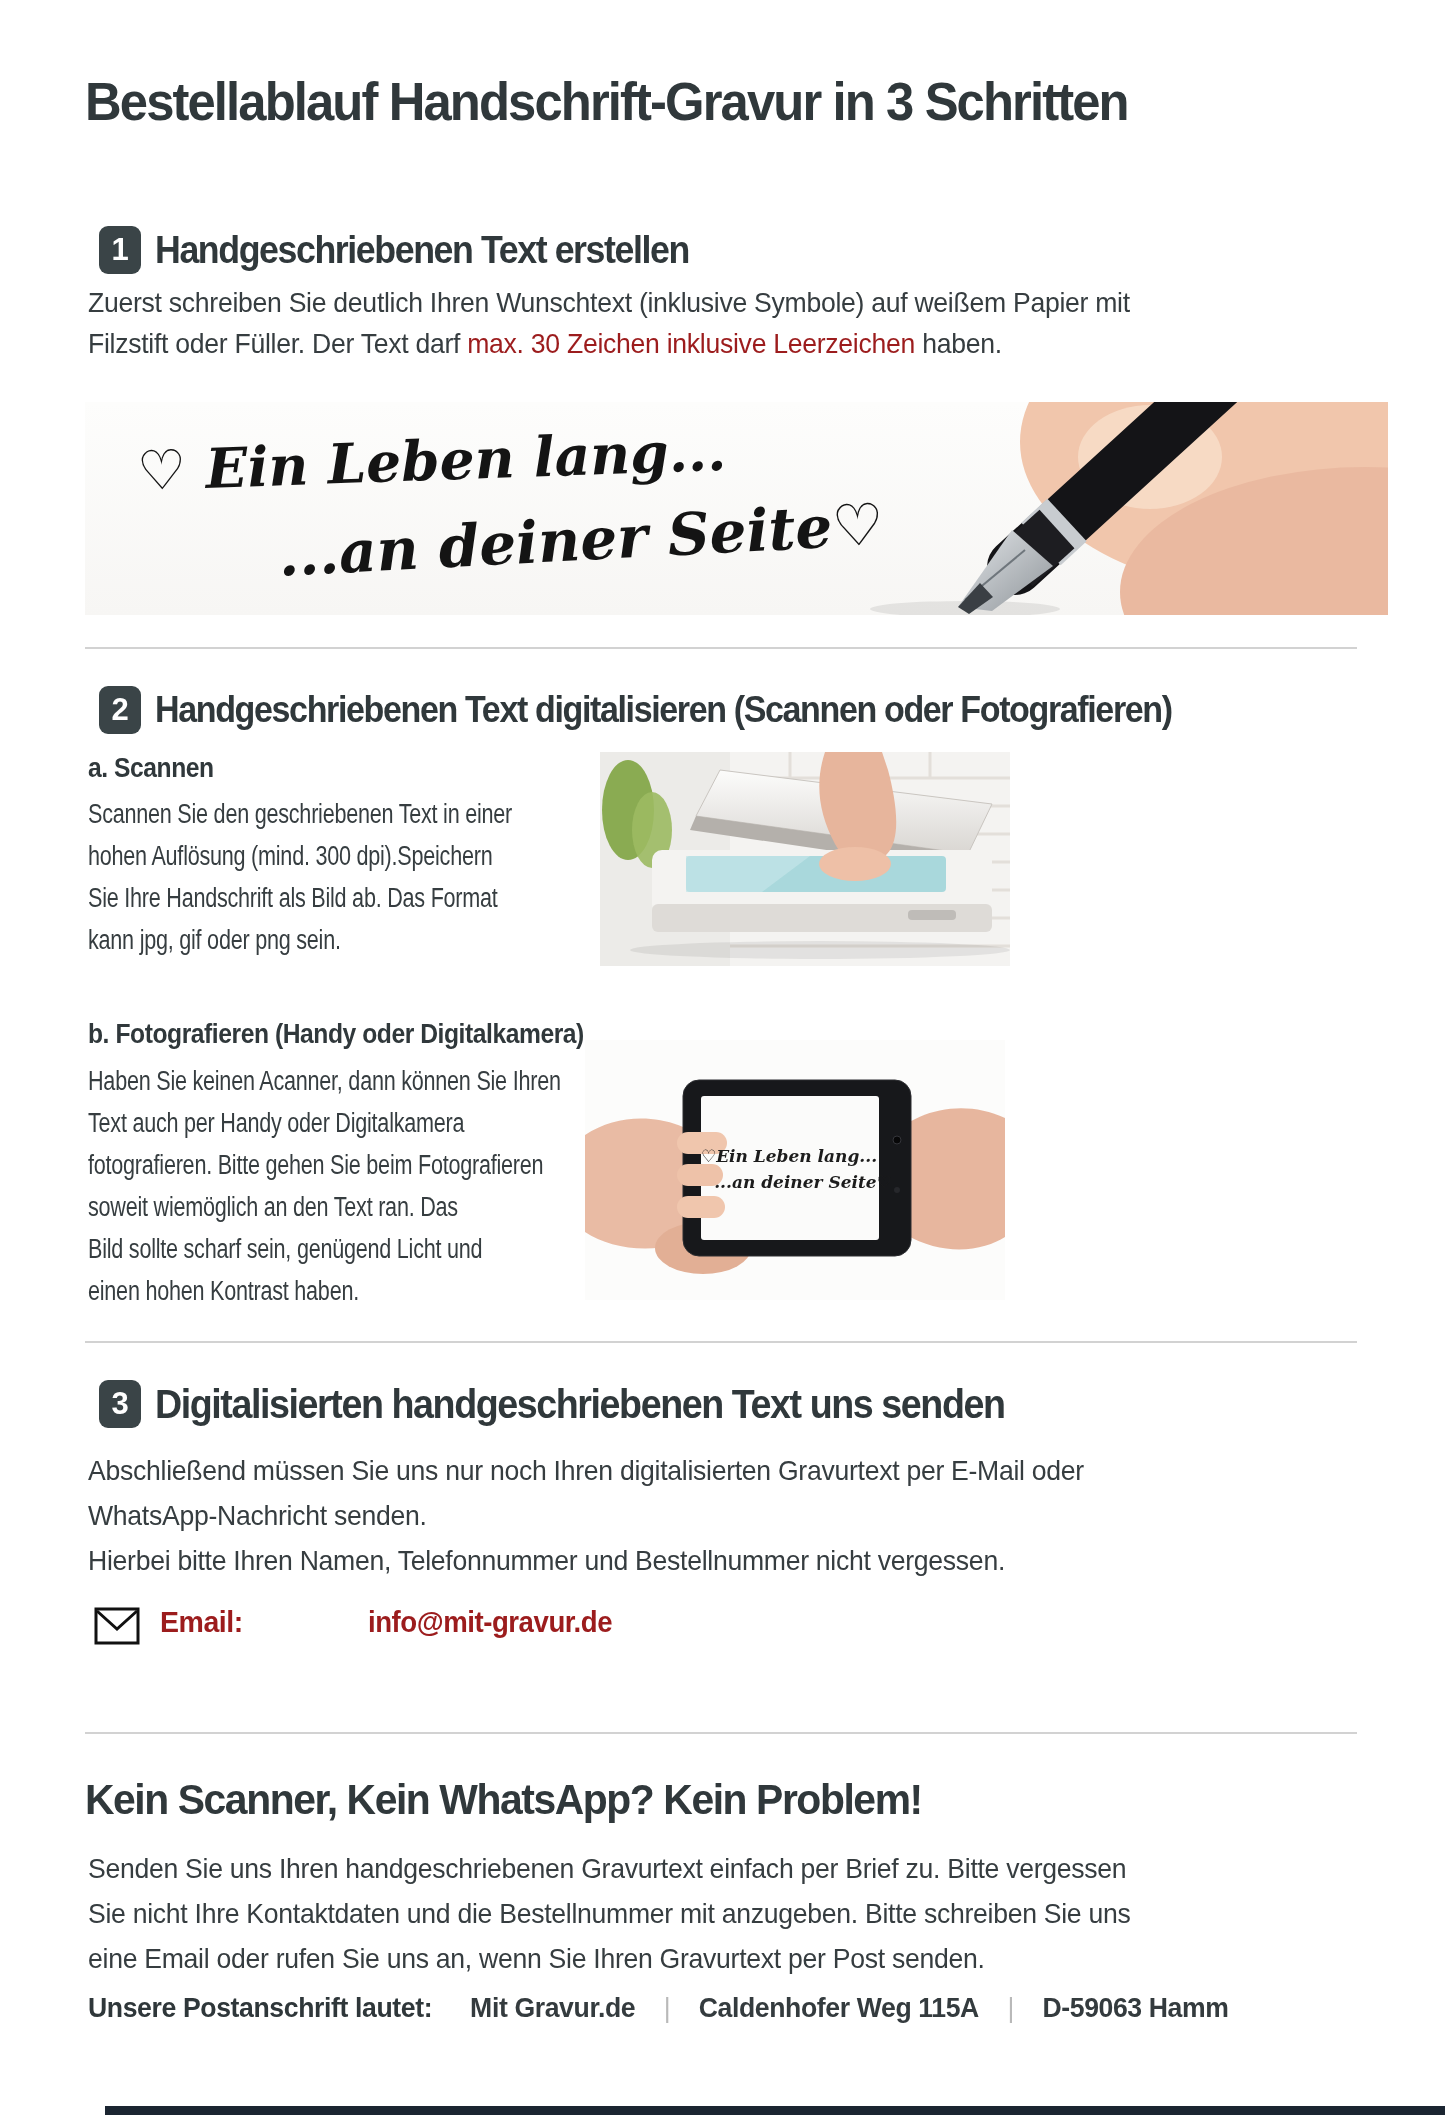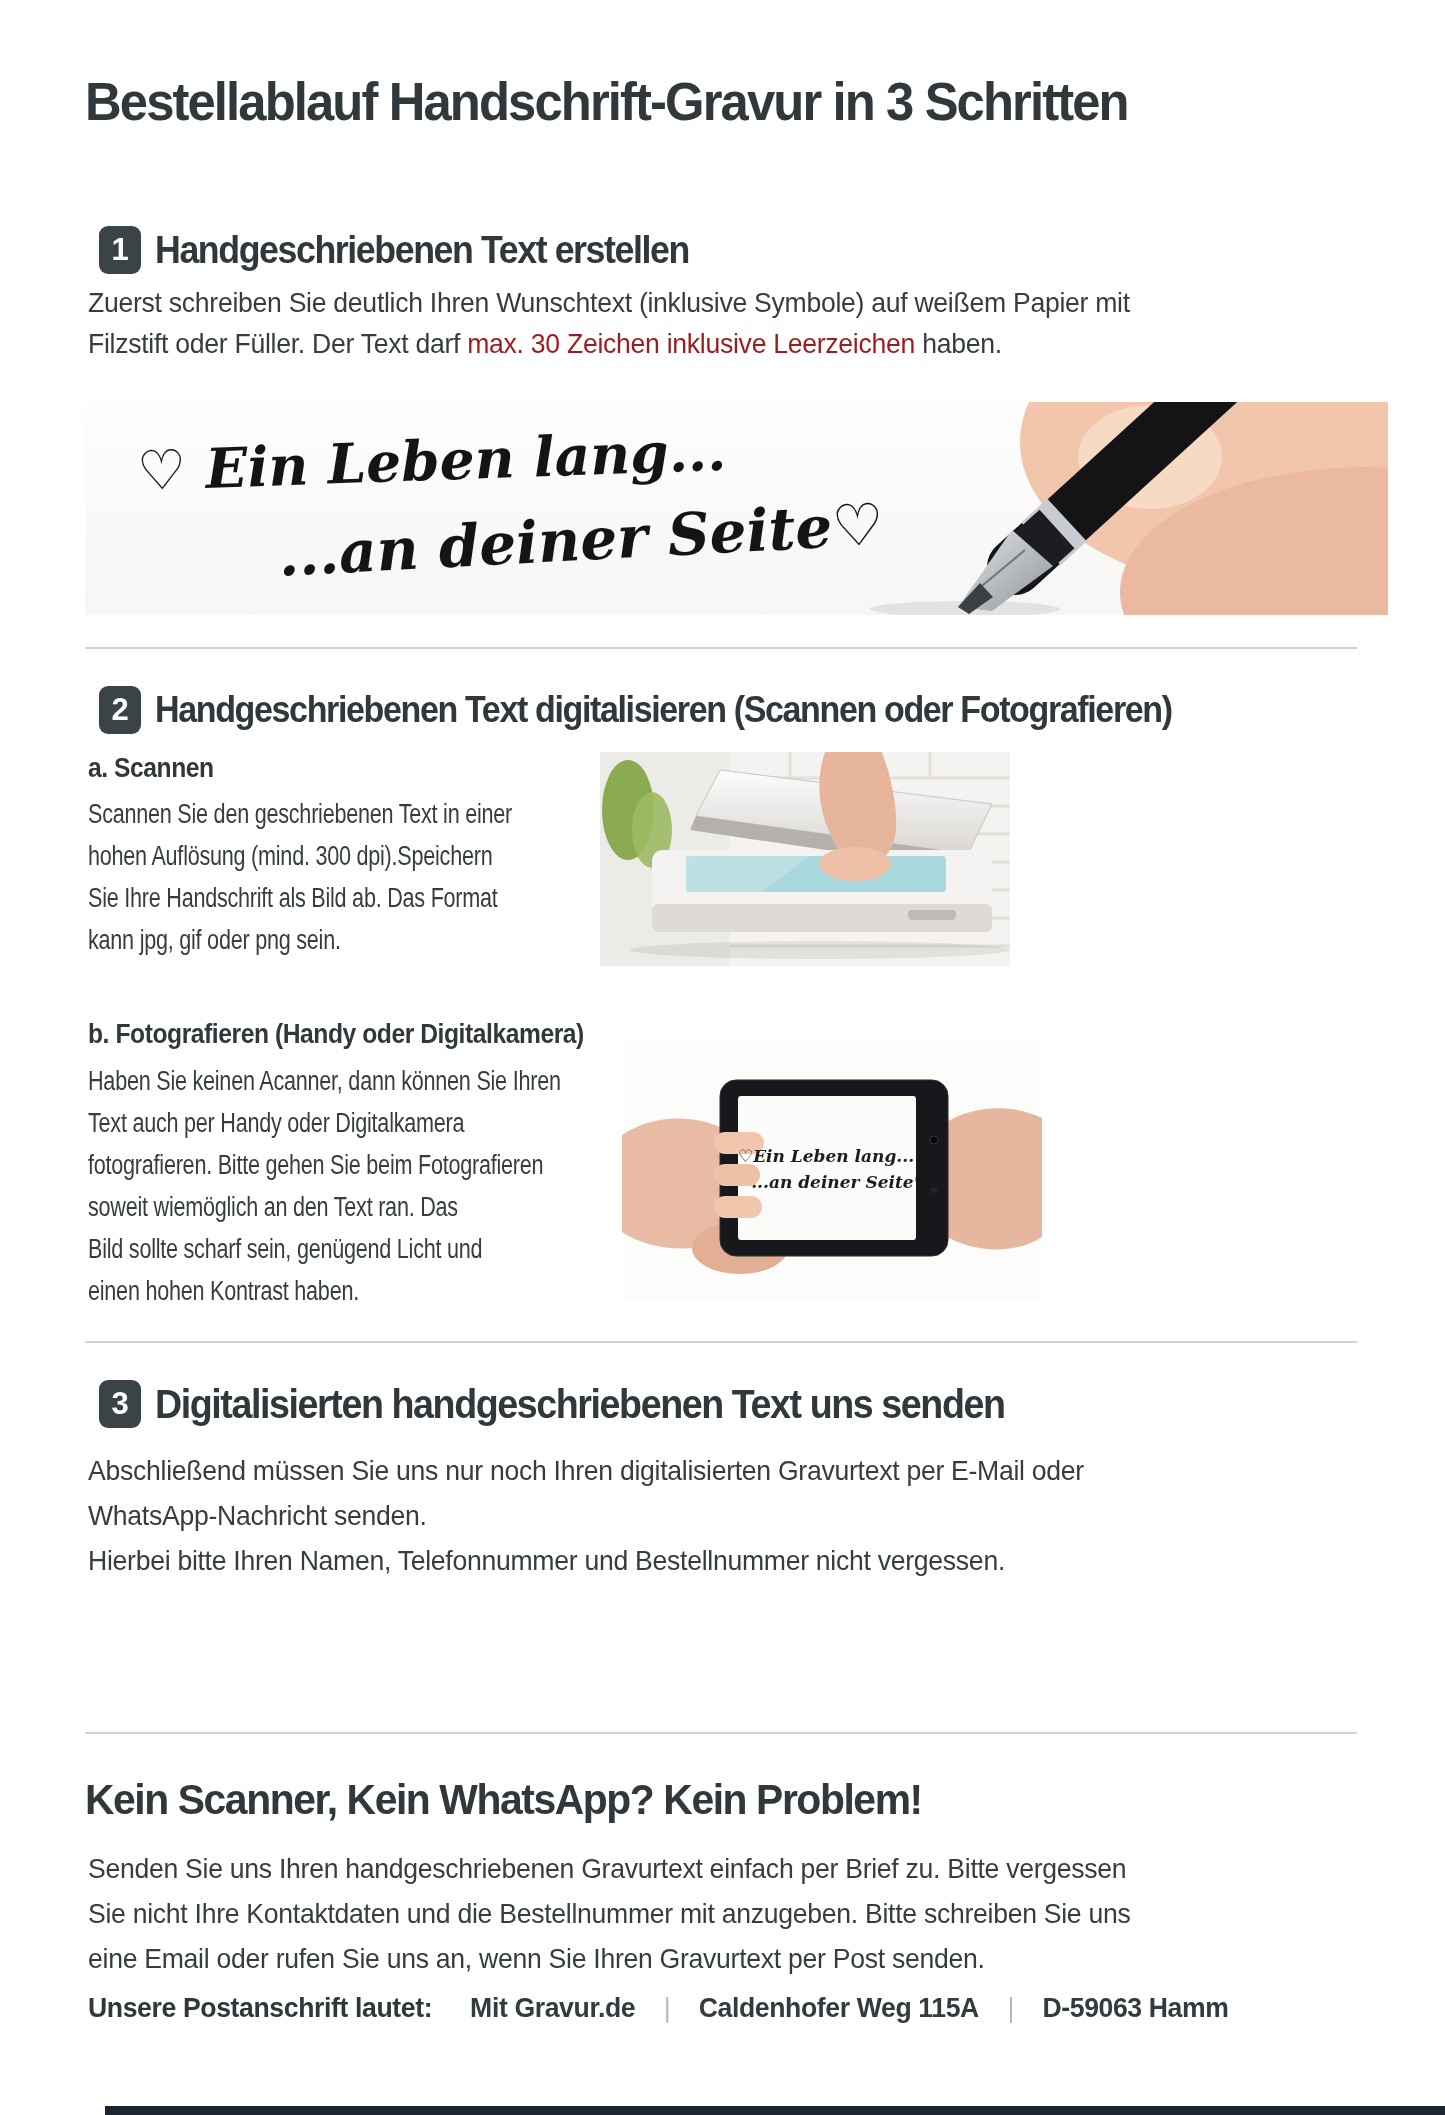--- a/index.html
+++ b/index.html
@@ -119,21 +119,21 @@
   </div>
 
   <div class="abs subhead" style="left:88px;top:1018px;">b. Fotografieren (Handy oder Digitalkamera)</div>
   <p class="abs body cond80" style="left:88px;top:1060px;margin:0;">Haben Sie keinen Acanner, dann können Sie Ihren
 Text auch per Handy oder Digitalkamera
 fotografieren. Bitte gehen Sie beim Fotografieren
 soweit wiemöglich an den Text ran. Das
 Bild sollte scharf sein, genügend Licht und
 einen hohen Kontrast haben.</p>
 
-  <div class="abs photo" style="left:622px;top:1040px;width:420px;height:260px;background:#fde047;">
+  <div class="abs photo" style="left:585px;top:1040px;width:420px;height:260px;background:#fde047;">
     <svg width="420" height="260" viewBox="0 0 420 260">
       <rect x="0" y="0" width="420" height="260" fill="#fcfcfb"></rect>
       <path d="M0,95 C40,68 95,76 125,104 C155,130 155,172 122,192 C82,216 30,212 0,192 Z" fill="#e9bba4"></path>
       <ellipse cx="118" cy="208" rx="48" ry="26" fill="#e2af95"></ellipse>
       <path d="M420,78 C378,58 328,70 303,100 C283,128 288,172 320,194 C360,218 400,210 420,197 Z" fill="#e7b69e"></path>
       <rect x="98" y="40" width="228" height="176" rx="16" fill="#17181b" stroke="#2c2d31" stroke-width="1"></rect>
       <rect x="116" y="56" width="178" height="144" rx="3" fill="#fbfbfa"></rect>
       <circle cx="312" cy="100" r="4" fill="#070708" stroke="#34353a" stroke-width="1"></circle>
       <circle cx="312" cy="150" r="3" fill="#26272b"></circle>
       <rect x="92" y="92" width="50" height="22" rx="11" fill="#f0c6ad"></rect>
@@ -147,20 +147,28 @@
   <div class="abs divider" style="top:1341px;"></div>
 
   <div class="abs steprow" style="left:99px;top:1380px;">
     <div class="badge">3</div>
     <div class="stephead h40">Digitalisierten handgeschriebenen Text uns senden</div>
   </div>
   <p class="abs body cond95" style="left:88px;top:1448px;margin:0;line-height:45px;">Abschließend müssen Sie uns nur noch Ihren digitalisierten Gravurtext per E-Mail oder
 WhatsApp-Nachricht senden.
 Hierbei bitte Ihren Namen, Telefonnummer und Bestellnummer nicht vergessen.</p>
 
+  <div class="abs" style="left:0;top:1605px;width:900px;height:46px;">
+    <svg class="abs" style="left:94px;top:2px;" width="46" height="38" viewBox="0 0 46 38">
+      <rect x="2" y="2" width="42" height="34" fill="none" stroke="#111" stroke-width="3"></rect>
+      <path d="M3 4 L23 22 L43 4" fill="none" stroke="#111" stroke-width="3"></path>
+    </svg>
+    <span class="c-label">Email:</span>
+    <span class="c-value">info@mit-gravur.de</span>
+  </div>
 
   <div class="abs divider" style="top:1732px;"></div>
 
   <div class="abs kein-h" style="left:85px;top:1775px;">Kein Scanner, Kein WhatsApp? Kein Problem!</div>
   <p class="abs body cond95" style="left:88px;top:1846px;margin:0;line-height:45px;">Senden Sie uns Ihren handgeschriebenen Gravurtext einfach per Brief zu. Bitte vergessen
 Sie nicht Ihre Kontaktdaten und die Bestellnummer mit anzugeben. Bitte schreiben Sie uns
 eine Email oder rufen Sie uns an, wenn Sie Ihren Gravurtext per Post senden.</p>
 
   <div class="abs addr" style="left:88px;top:1992px;">
     <span class="lbl">Unsere Postanschrift lautet:</span>

